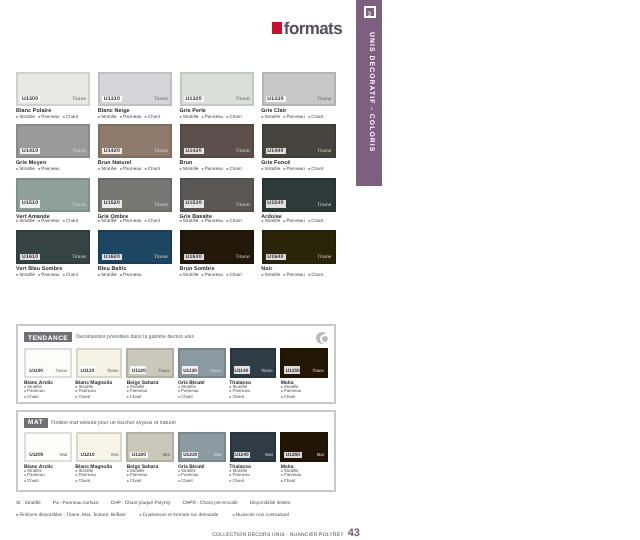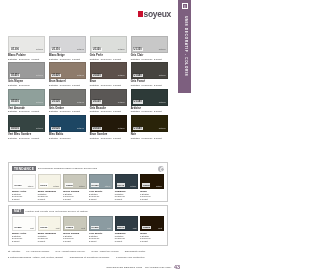--- a/index.html
+++ b/index.html
@@ -271,21 +271,21 @@
 
 <div class="page">
 
   <div class="side-tab">
     <div class="tab-num">3</div>
     <div class="tab-label">UNIS DECORATIF - COLORIS</div>
   </div>
 
   <div class="logo">
     <div class="mark"></div>
-    <div class="word">soyeux</div>
+    <div class="word">formats</div>
   </div>
 
   <div class="grid">
       <div class="cell">
         <div class="chip" style="background: rgb(232, 232, 230);">
           <span class="code">U1300</span>
           <span class="finish">Titane</span>
         </div>
         <div class="name">Blanc Polaire</div>
         <div class="specs">

